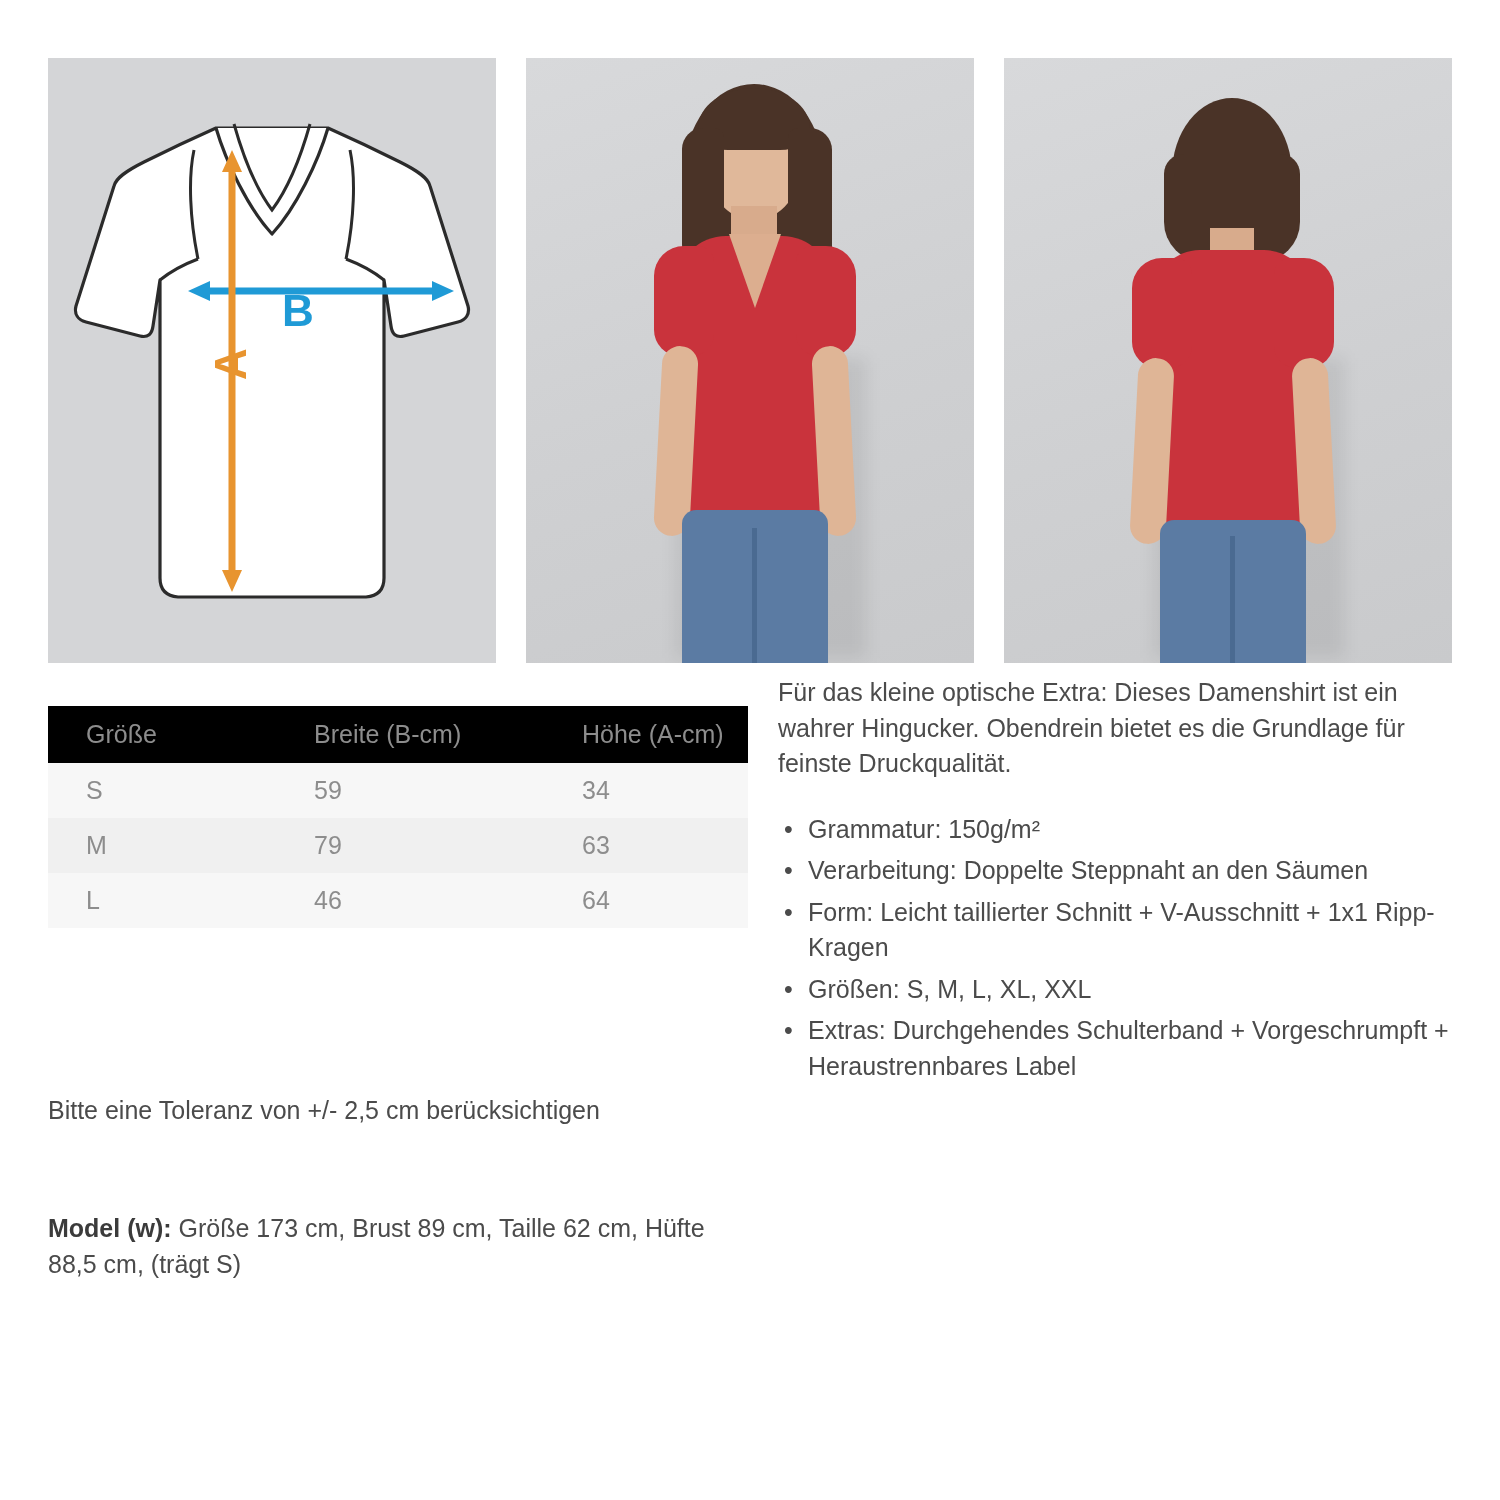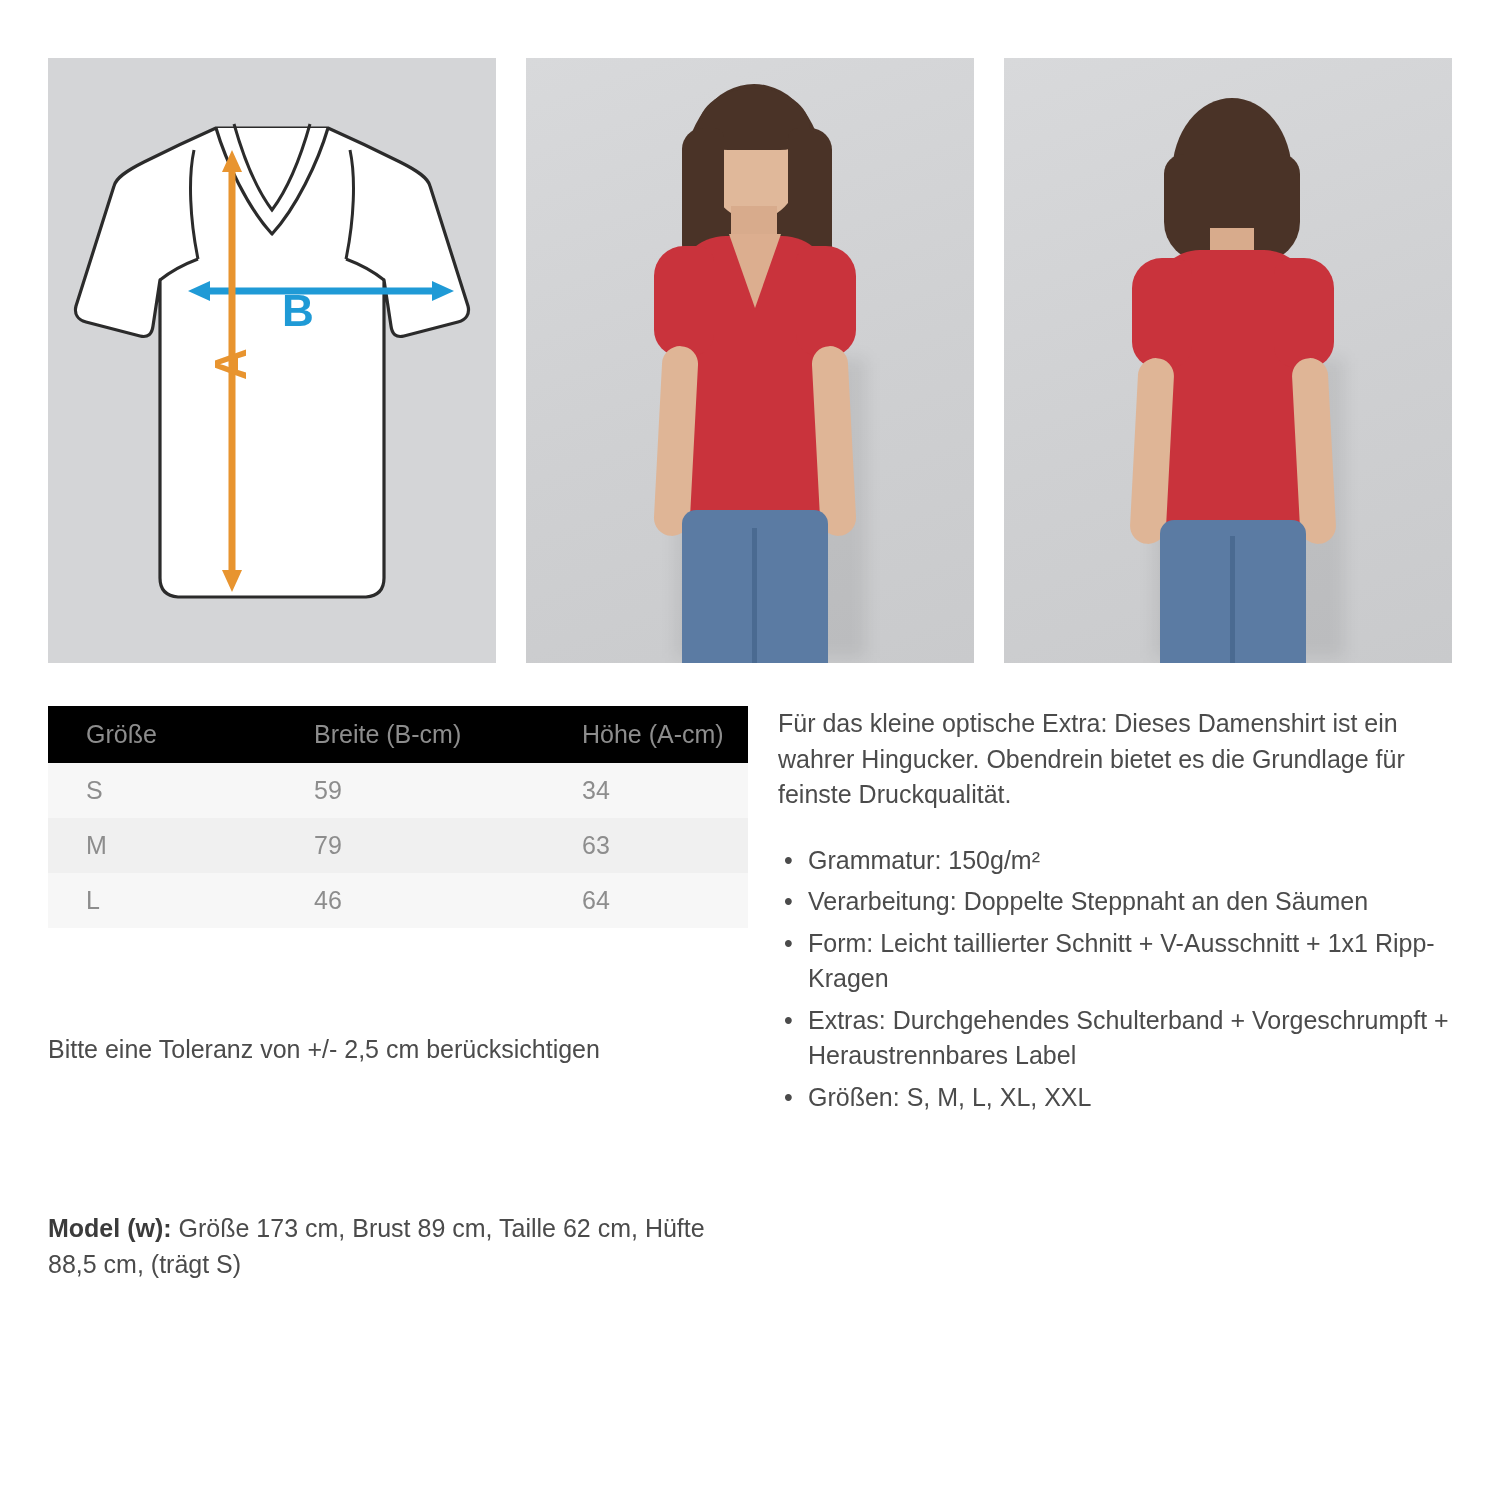--- a/index.html
+++ b/index.html
@@ -102,42 +102,42 @@
   }
   .size-table tr.alt td {
     background: #f0f0f0;
   }
   .size-table th.c0, .size-table td.c0 { width: 190px; }
   .size-table th.c1, .size-table td.c1 { width: 230px; }
 
   .tolerance {
     position: absolute;
     left: 48px;
-    top: 1035px;
+    top: 1096px;
     width: 720px;
     font-size: 25px;
     color: #4b4b4b;
   }
 
   .model-info {
     position: absolute;
     left: 48px;
     top: 1210px;
     width: 700px;
     font-size: 25px;
     line-height: 1.45;
     color: #4b4b4b;
   }
   .model-info b { color: #3b3b3b; }
 
   
   .desc {
     position: absolute;
     left: 778px;
-    top: 706px;
+    top: 675px;
     width: 680px;
     font-size: 25px;
     line-height: 1.42;
     color: #4b4b4b;
   }
   .desc p.intro {
     margin: 0 0 30px 0;
   }
   .desc ul {
     margin: 0;
@@ -274,16 +274,16 @@
 <div class="model-info">
   <b>Model (w):</b><span> Größe 173 cm, Brust 89 cm, Taille 62 cm, Hüfte 88,5 cm, (trägt S)</span>
 </div>
 
 <div class="desc">
   <p class="intro">Für das kleine optische Extra: Dieses Damenshirt ist ein wahrer Hingucker. Obendrein bietet es die Grundlage für feinste Druckqualität.</p>
   <ul>
     <li>Grammatur: 150g/m²</li>
     <li>Verarbeitung: Doppelte Steppnaht an den Säumen</li>
     <li>Form: Leicht taillierter Schnitt + V-Ausschnitt + 1x1 Ripp-Kragen</li>
+    <li>Größen:  S, M, L, XL, XXL</li>
     <li>Extras: Durchgehendes Schulterband + Vorgeschrumpft + Heraustrennbares Label</li>
-    <li>Größen:  S, M, L, XL, XXL</li>
   </ul>
 </div>
 
 </body></html>

